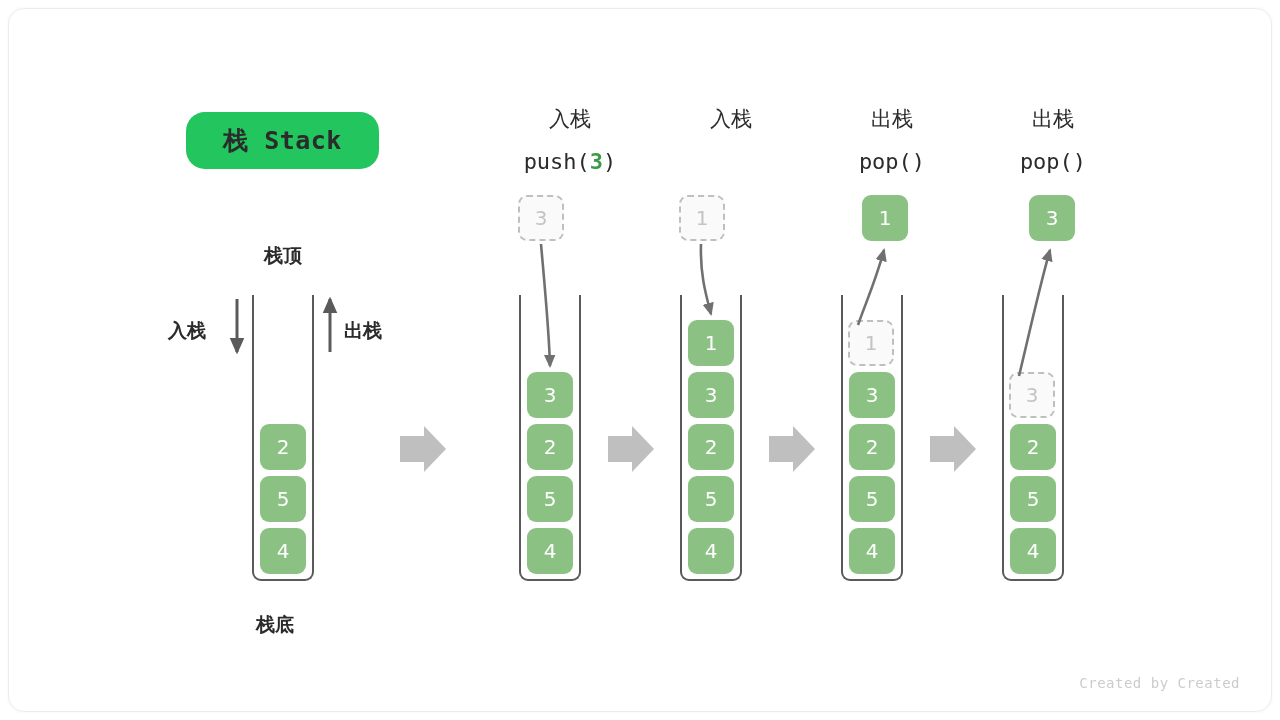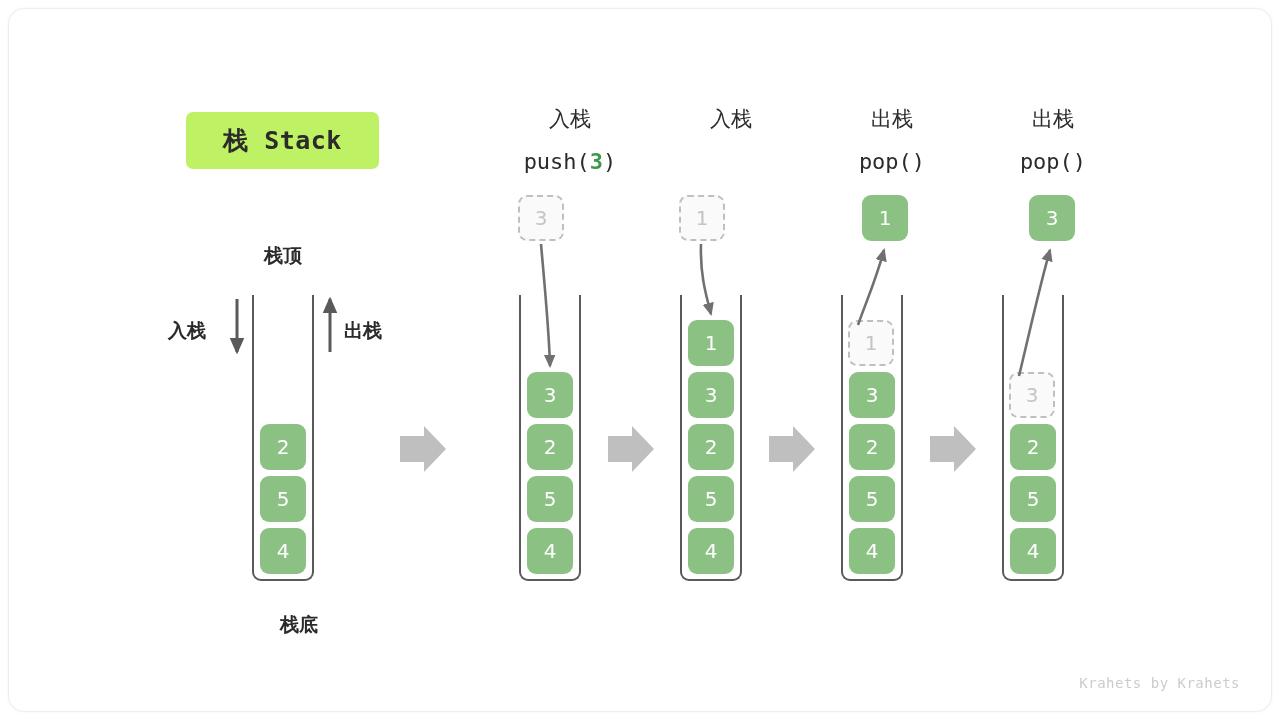--- a/index.html
+++ b/index.html
@@ -32,22 +32,22 @@
     box-shadow: 0 0 3px rgba(0,0,0,0.05);
   }
 
   
   .title-badge {
     position: absolute;
     left: 186px;
     top: 112px;
     width: 193px;
     height: 57px;
-    background: #bef264;
-    border-radius: 7px;
+    background: #22c55e;
+    border-radius: 19px;
     display: flex;
     align-items: center;
     justify-content: center;
     font-family: "DejaVu Sans Mono", monospace;
     font-size: 25px;
     font-weight: bold;
     color: #2b2b2b;
     letter-spacing: 0.5px;
   }
 
@@ -57,21 +57,21 @@
     left: 228px;
     top: 243px;
     width: 110px;
     text-align: center;
     font-size: 19px;
     font-weight: bold;
     color: #2b2b2b;
   }
   .lbl-bottom {
     position: absolute;
-    left: 244px;
+    left: 220px;
     top: 612px;
     width: 110px;
     text-align: center;
     font-size: 19px;
     font-weight: bold;
     color: #2b2b2b;
   }
   .lbl-push-side {
     position: absolute;
     left: 168px;
@@ -265,14 +265,14 @@
       <path d="M 608 436 L 632 436 L 632 426 L 654 449 L 632 472 L 632 462 L 608 462 z"></path>
     </g>
     <g fill="#bfbfbf">
       <path d="M 769 436 L 793 436 L 793 426 L 815 449 L 793 472 L 793 462 L 769 462 z"></path>
     </g>
     <g fill="#bfbfbf">
       <path d="M 930 436 L 954 436 L 954 426 L 976 449 L 954 472 L 954 462 L 930 462 z"></path>
     </g>
   </svg>
 
-  <div class="footer">Krahets by Krahets</div>
+  <div class="footer">Created by Created</div>
 </div>
 
 </body></html>

